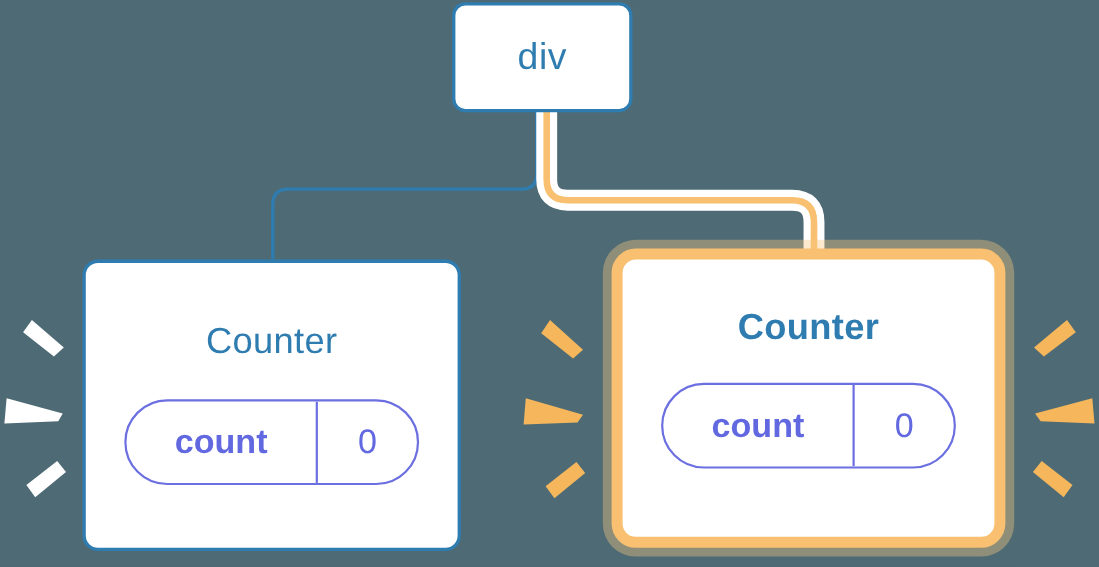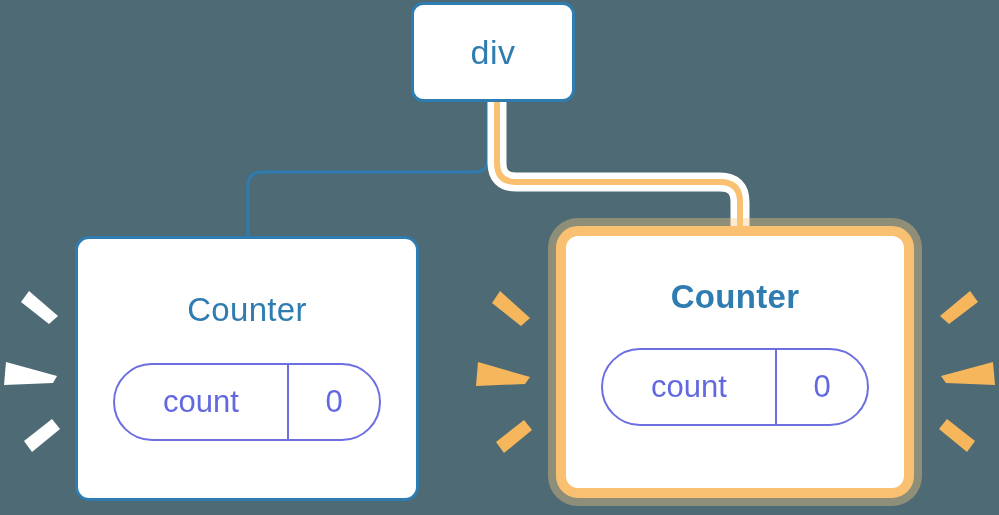--- a/index.html
+++ b/index.html
@@ -108,20 +108,21 @@
   .pill-val {
     display: flex;
     align-items: center;
     justify-content: center;
     font-size: 31px;
     color: #6269e0;
     font-weight: 400;
   }
   .pill-key {
     width: 176px;
+    font-weight: bold;
   }
   .pill-val {
     width: 92px;
     border-left: 2px solid #6b6fe0;
   }
   .node-counter .state-pill {
     margin-top: 34px;
     width: 268px;
   }
   .node-counter-hl .state-pill {

